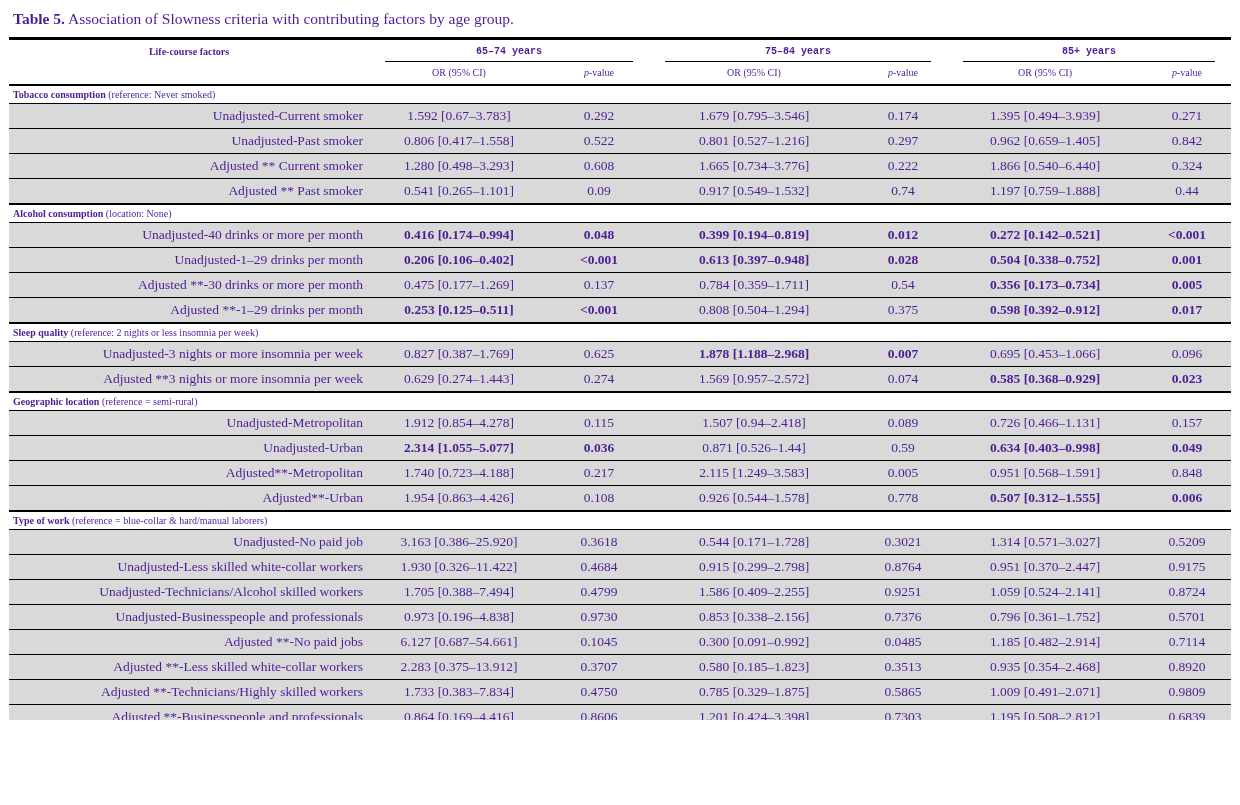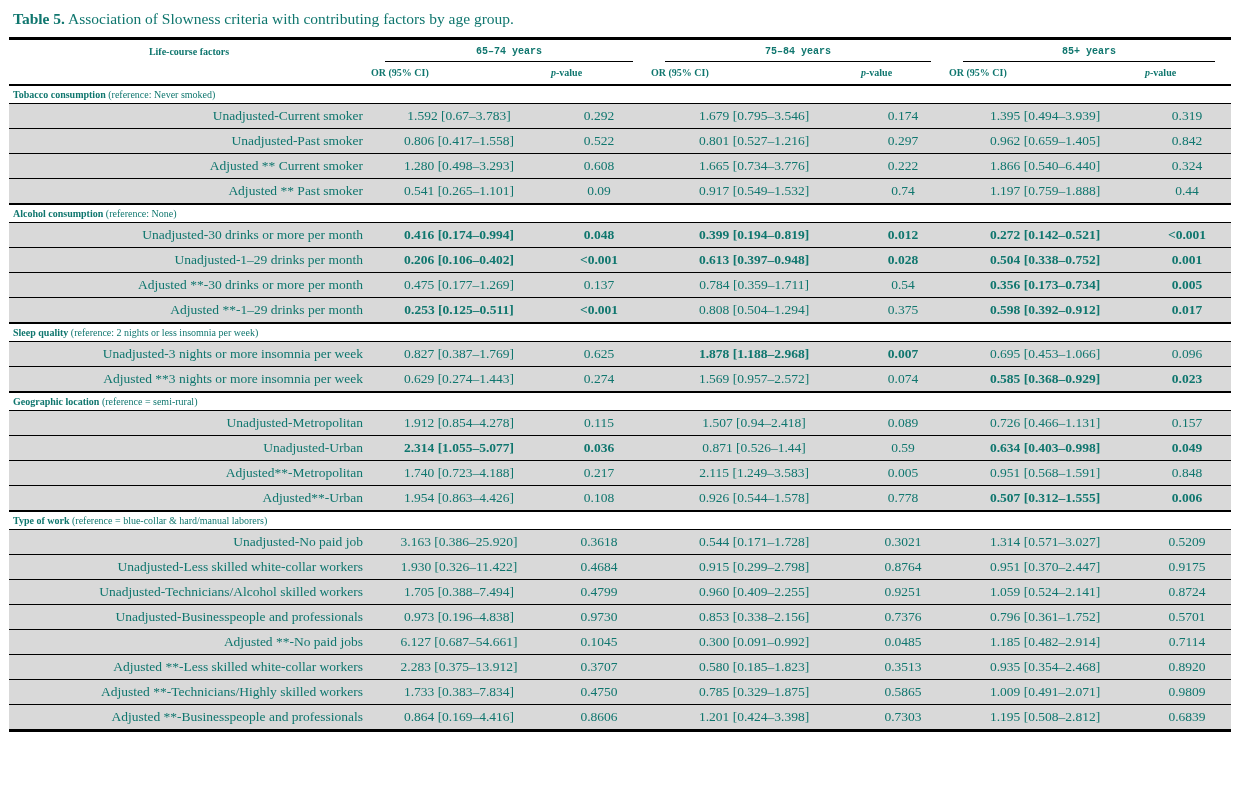--- a/index.html
+++ b/index.html
@@ -1,38 +1,38 @@
 <!DOCTYPE html>
 <html><head>
 <meta charset="utf-8">
 <style>
   html, body { margin: 0; padding: 0; background: #ffffff; }
   .page {
-    width: 1240px; height: 805px; box-sizing: border-box;
+    width: 1240px; height: 720px; box-sizing: border-box;
     background: #ffffff; padding: 8px 9px 7px 9px;
     font-family: "Liberation Serif", "DejaVu Serif", serif;
-    color: #0f766e; overflow: hidden;
+    color: #4c1d95; overflow: hidden;
   }
   .title { font-size: 15.5px; padding: 2px 0 9px 4px; }
   .title .bold { font-weight: bold; }
   table.results {
     width: 1222px; border-collapse: collapse; table-layout: fixed;
     border-top: 3px solid #000; border-bottom: 3px solid #000;
     font-size: 13.5px;
   }
   thead { border-bottom: 2.5px solid #000; }
   th { font-weight: bold; font-size: 10px; padding: 0; }
   .head1 th { padding-top: 6px; vertical-align: top; }
   .factor-head { text-align: center; vertical-align: top; padding-top: 7px; }
   .age-span {
     display: block; text-align: center;
     border-bottom: 1.5px solid #000;
     padding-bottom: 4px; margin: 0 16px; font-family: Liberation Mono, monospace;
   }
-  .head2 th { padding: 5px 2px 6px 2px; text-align: left; font-weight: bold; }
+  .head2 th { padding: 5px 2px 6px 2px; text-align: center; font-weight: normal; }
   .it { font-style: italic; }
   tr.section-row td {
     background: #ffffff; border-top: 2px solid #000;
     padding: 3px 4px 3px 4px; text-align: left; font-size: 10px;
   }
   tr.section-row .sec-name { font-weight: bold; }
   tr.data-row td {
     background: #d9d9d9; border-top: 1px solid #000;
     padding: 4px 6px; line-height: 16px; vertical-align: middle;
   }
@@ -87,21 +87,21 @@
         <tr class="section-row">
           <td colspan="7"><span class="sec-name">Tobacco consumption</span><span class="sec-ref"> (reference: Never smoked)</span></td>
         </tr>
         <tr class="data-row">
           <td class="row-label">Unadjusted-Current smoker</td>
           <td class="or-cell">1.592 [0.67–3.783]</td>
           <td class="p-cell">0.292</td>
           <td class="or-cell">1.679 [0.795–3.546]</td>
           <td class="p-cell">0.174</td>
           <td class="or-cell">1.395 [0.494–3.939]</td>
-          <td class="p-cell">0.319</td>
+          <td class="p-cell">0.271</td>
         </tr>
         <tr class="data-row">
           <td class="row-label">Unadjusted-Past smoker</td>
           <td class="or-cell">0.806 [0.417–1.558]</td>
           <td class="p-cell">0.522</td>
           <td class="or-cell">0.801 [0.527–1.216]</td>
           <td class="p-cell">0.297</td>
           <td class="or-cell">0.962 [0.659–1.405]</td>
           <td class="p-cell">0.842</td>
         </tr>
@@ -117,24 +117,24 @@
         <tr class="data-row">
           <td class="row-label">Adjusted ** Past smoker</td>
           <td class="or-cell">0.541 [0.265–1.101]</td>
           <td class="p-cell">0.09</td>
           <td class="or-cell">0.917 [0.549–1.532]</td>
           <td class="p-cell">0.74</td>
           <td class="or-cell">1.197 [0.759–1.888]</td>
           <td class="p-cell">0.44</td>
         </tr>
         <tr class="section-row">
-          <td colspan="7"><span class="sec-name">Alcohol consumption</span><span class="sec-ref"> (reference: None)</span></td>
-        </tr>
-        <tr class="data-row">
-          <td class="row-label">Unadjusted-30 drinks or more per month</td>
+          <td colspan="7"><span class="sec-name">Alcohol consumption</span><span class="sec-ref"> (location: None)</span></td>
+        </tr>
+        <tr class="data-row">
+          <td class="row-label">Unadjusted-40 drinks or more per month</td>
           <td class="or-cell sig">0.416 [0.174–0.994]</td>
           <td class="p-cell sig">0.048</td>
           <td class="or-cell sig">0.399 [0.194–0.819]</td>
           <td class="p-cell sig">0.012</td>
           <td class="or-cell sig">0.272 [0.142–0.521]</td>
           <td class="p-cell sig">&lt;0.001</td>
         </tr>
         <tr class="data-row">
           <td class="row-label">Unadjusted-1–29 drinks per month</td>
           <td class="or-cell sig">0.206 [0.106–0.402]</td>
@@ -240,21 +240,21 @@
           <td class="p-cell">0.4684</td>
           <td class="or-cell">0.915 [0.299–2.798]</td>
           <td class="p-cell">0.8764</td>
           <td class="or-cell">0.951 [0.370–2.447]</td>
           <td class="p-cell">0.9175</td>
         </tr>
         <tr class="data-row">
           <td class="row-label">Unadjusted-Technicians/Alcohol skilled workers</td>
           <td class="or-cell">1.705 [0.388–7.494]</td>
           <td class="p-cell">0.4799</td>
-          <td class="or-cell">0.960 [0.409–2.255]</td>
+          <td class="or-cell">1.586 [0.409–2.255]</td>
           <td class="p-cell">0.9251</td>
           <td class="or-cell">1.059 [0.524–2.141]</td>
           <td class="p-cell">0.8724</td>
         </tr>
         <tr class="data-row">
           <td class="row-label">Unadjusted-Businesspeople and professionals</td>
           <td class="or-cell">0.973 [0.196–4.838]</td>
           <td class="p-cell">0.9730</td>
           <td class="or-cell">0.853 [0.338–2.156]</td>
           <td class="p-cell">0.7376</td>

